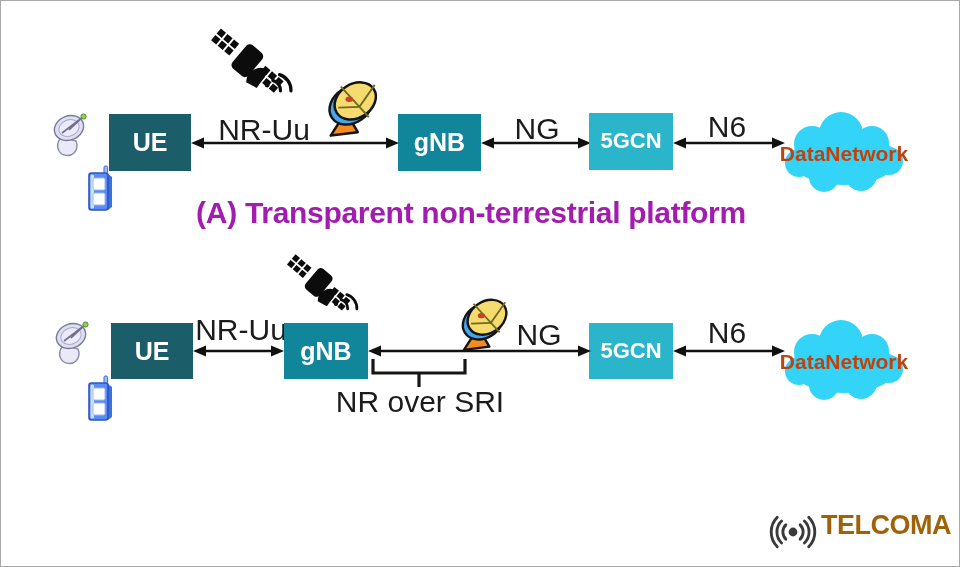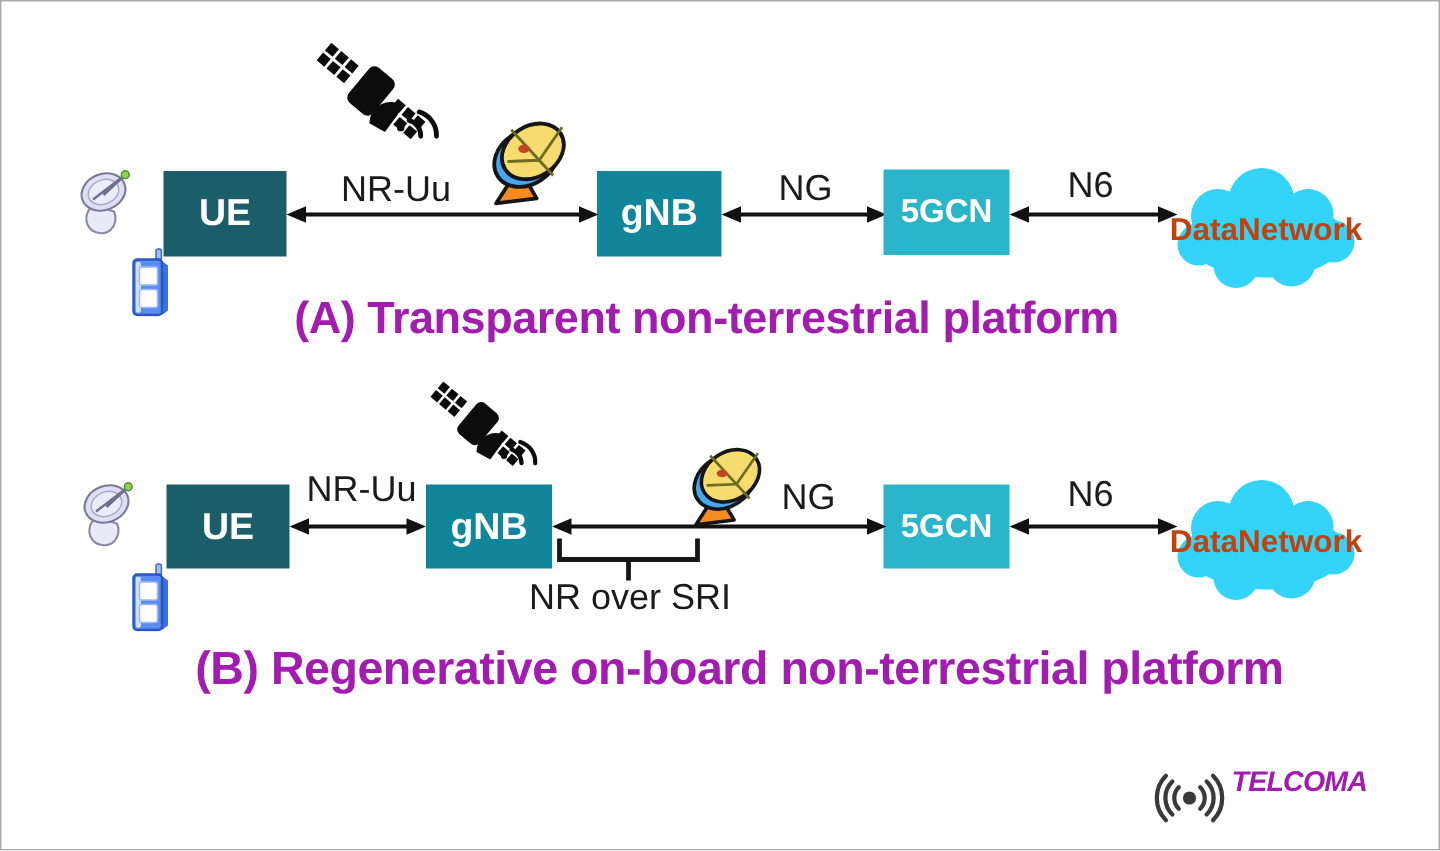--- a/index.html
+++ b/index.html
@@ -11,35 +11,35 @@
   .abs{position:absolute;}
   .node{
     position:absolute;display:flex;align-items:center;justify-content:center;
     color:#ffffff;font-weight:700;text-align:center;
   }
   .node.ue{background:#1b5e6a;font-size:25px;}
   .node.gnb{background:#11859a;font-size:25px;}
   .node.cn{background:#2ab5ca;font-size:22px;flex-direction:row;line-height:1.12;}
   .link-label{
     position:absolute;transform:translateX(-50%);
-    font-size:24px;font-weight:500;color:#1b1b1b;white-space:nowrap;
+    font-size:30px;font-weight:500;color:#1b1b1b;white-space:nowrap;
   }
   .caption{
     position:absolute;transform:translateX(-50%);
     font-size:30px;font-weight:600;letter-spacing:-0.3px;color:#a21caf;white-space:nowrap;
   }
   .cloud-wrap{position:absolute;}
   .cloud-text{
     position:absolute;left:0;top:0;width:100%;height:100%;
     display:flex;flex-direction:row;align-items:center;justify-content:center;
     color:#c2410c;font-weight:600;font-size:21px;line-height:1.25;
   }
   .logo{position:absolute;left:768px;top:511px;display:flex;align-items:flex-start;}
   .logo-text{margin-left:4px;display:flex;flex-direction:column;}
-  .logo-name{font-size:19px;font-weight:700;letter-spacing:-0.5px;color:#a21caf;line-height:1;font-style:italic;}
+  .logo-name{font-size:27px;font-weight:700;letter-spacing:-0.5px;color:#a16207;line-height:1;}
   .logo-tagline{font-size:9px;font-weight:600;letter-spacing:0.6px;color:#3b3b3b;margin-top:2px;}
   svg{display:block;}
 </style>
 </head>
 <body>
 
 <div id="canvas">
 
   <span class="abs" style="left:48px;top:110px;">
     <svg width="42" height="48" viewBox="0 0 40 48">
@@ -274,21 +274,20 @@
         <circle cx="84" cy="64" r="16"></circle>
         <circle cx="47" cy="66" r="15"></circle>
       </g>
     </svg>
     <div class="cloud-text">
       <span>Data</span>
       <span>Network</span>
     </div>
   </div>
 
-  <div class="caption" style="left:492px;top:427px;font-size:31px;">(B) Regenerative on-board non-terrestrial platform</div>
 
   <div class="logo">
     <span>
       <svg width="48" height="40" viewBox="0 0 50 42">
         <g stroke="#3a3a3a" stroke-width="3" fill="none" stroke-linecap="round">
           <path d="M17.5 13.5 A10.5 10.5 0 0 0 17.5 28.5"></path>
           <path d="M13 9.5 A16 16 0 0 0 13 32.5"></path>
           <path d="M8.5 5.5 A22 22 0 0 0 8.5 36.5"></path>
           <path d="M32.5 13.5 A10.5 10.5 0 0 1 32.5 28.5"></path>
           <path d="M37 9.5 A16 16 0 0 1 37 32.5"></path>

